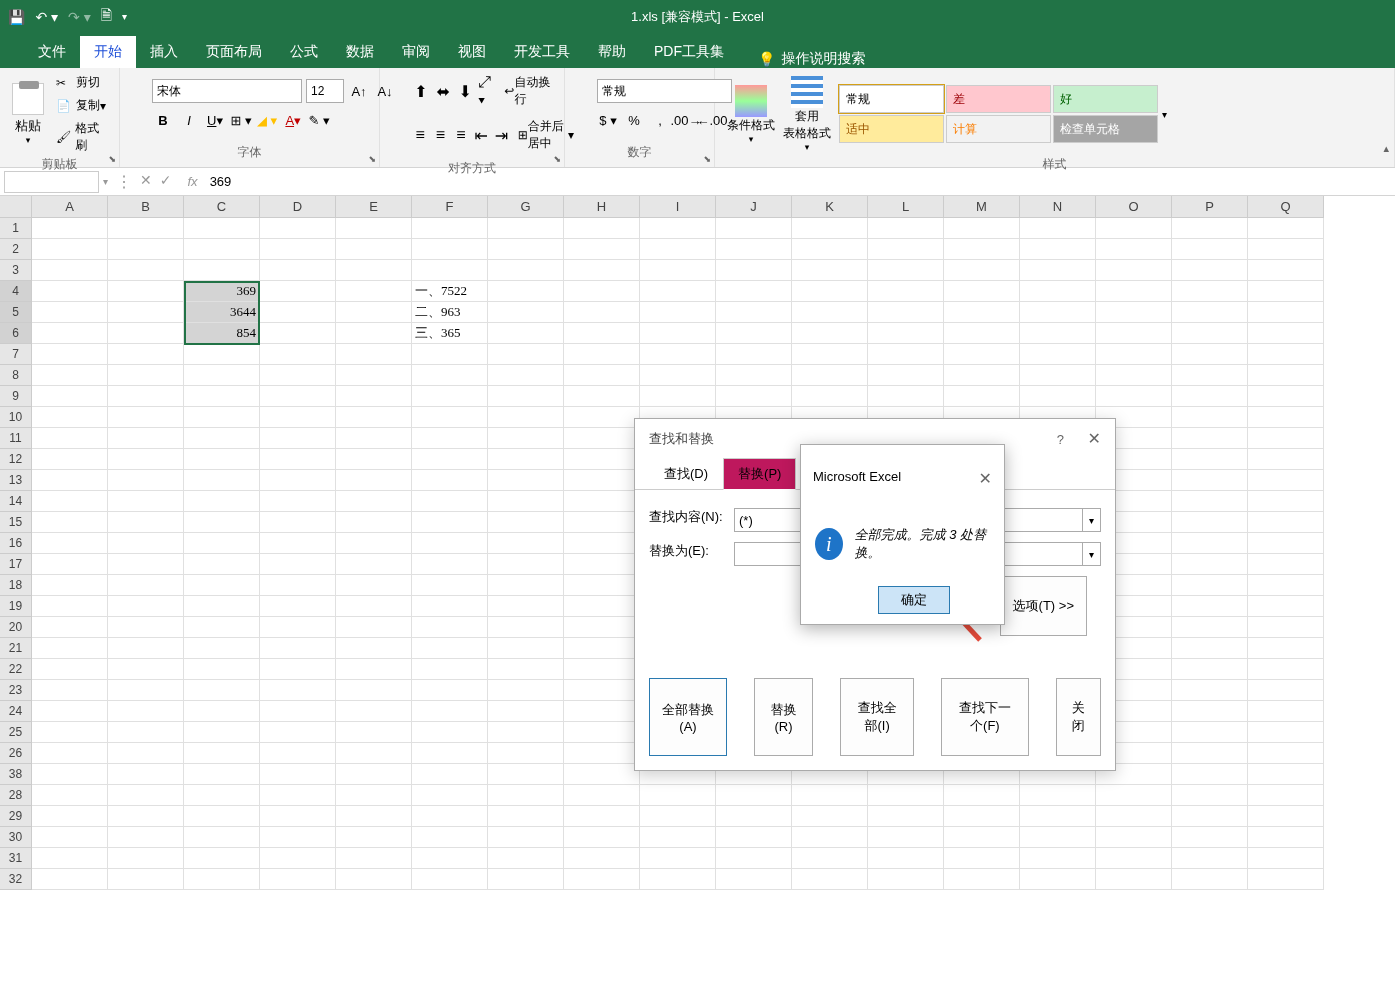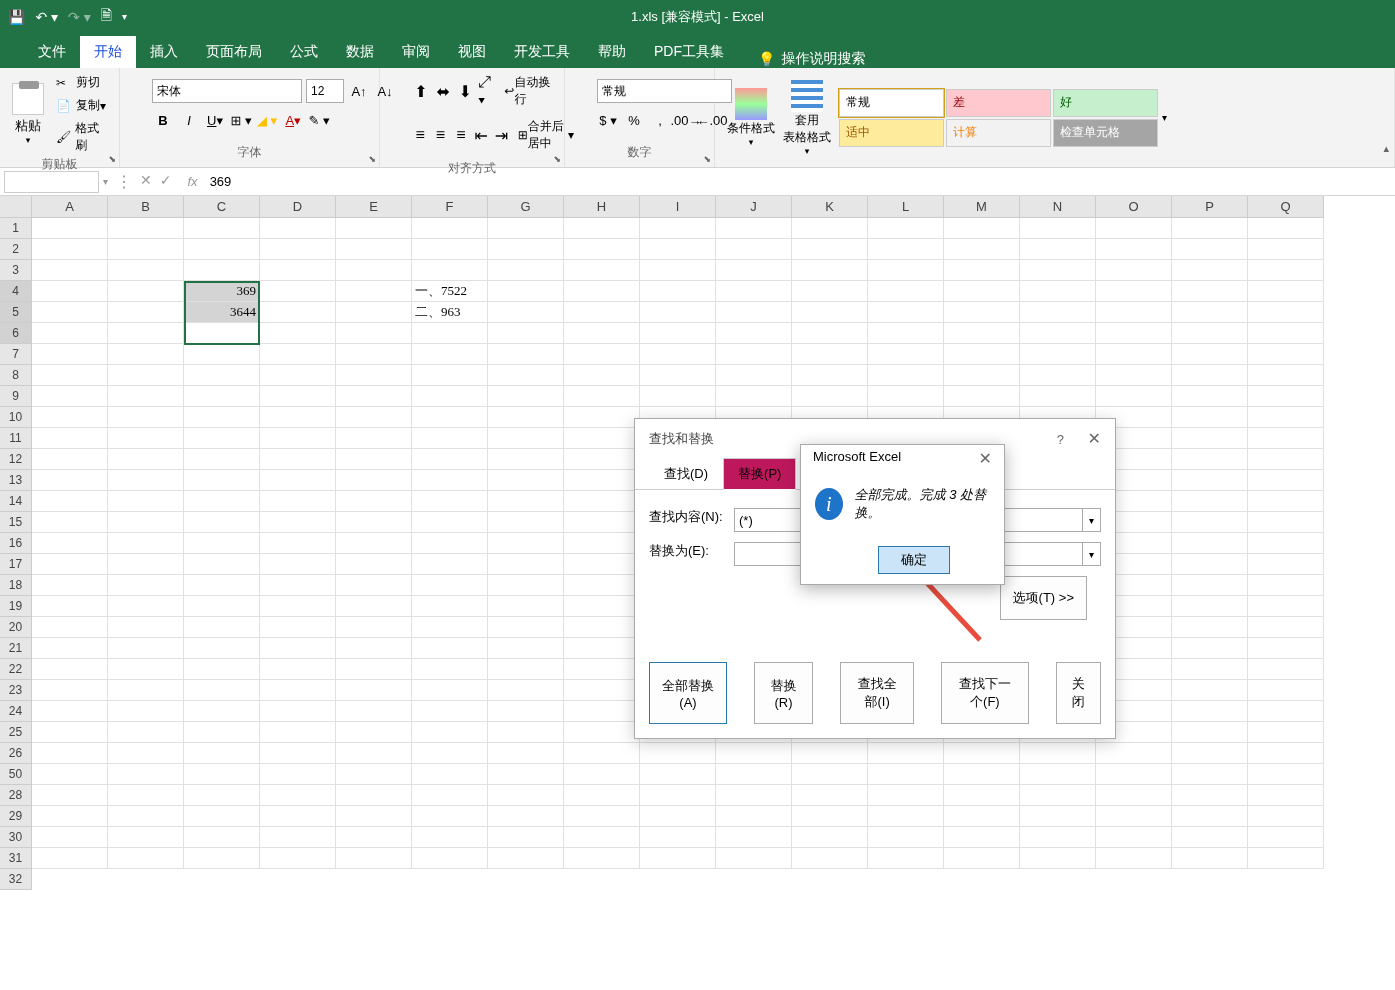--- a/index.html
+++ b/index.html
@@ -89,26 +89,26 @@
 .dialog-help { cursor: pointer; color: #666; margin-right: 20px; }
 .dialog-tabs { display: flex; padding: 0 14px; }
 .dialog-tab { padding: 6px 14px; font-size: 13px; border: 1px solid transparent; cursor: pointer; }
 .dialog-tab.active { border: 1px solid #ccc; border-bottom: 1px solid #fff; background: #be185d; }
 .dialog-body { padding: 18px 14px; border-top: 1px solid #ccc; margin-top: -1px; }
 .form-row { display: flex; align-items: flex-start; margin-bottom: 10px; }
 .form-label { width: 85px; font-size: 13px; }
 .form-input { flex: 1; height: 24px; border: 1px solid #ababab; padding: 0 4px; font-size: 13px; }
 .form-dd { width: 18px; height: 24px; border: 1px solid #ababab; border-left: none; display: flex; align-items: center; justify-content: center; cursor: pointer; font-size: 10px; }
 .dialog-options { text-align: right; padding: 0 14px 10px; }
-.dialog-btn { padding: 12px 12px; font-size: 13px; border: 1px solid #ababab; background: #fdfdfd; cursor: pointer; }
+.dialog-btn { padding: 20px 12px; font-size: 13px; border: 1px solid #ababab; background: #fdfdfd; cursor: pointer; }
 .dialog-buttons { display: flex; gap: 27px; padding: 14px; justify-content: flex-start; }
 
 
 .msgbox { position: absolute; left: 800px; top: 444px; width: 205px; background: #fff; border: 1px solid #aaa; box-shadow: 0 4px 16px rgba(0,0,0,0.3); z-index: 10; }
-.msgbox-title { padding: 4px 12px; font-size: 13px; display: flex; justify-content: space-between; }
+.msgbox-title { padding: 24px 12px; font-size: 13px; display: flex; justify-content: space-between; }
 .msgbox-body { padding: 14px; display: flex; align-items: center; gap: 12px; }
 .msgbox-icon { width: 32px; height: 32px; border-radius: 50%; background: #1e74c8; color: #fff; display: flex; align-items: center; justify-content: center; font-size: 20px; font-style: italic; font-family: Georgia, serif; }
 .msgbox-text { font-size: 13px; font-style: italic; }
 .msgbox-buttons { padding: 10px; text-align: center; margin-left: 23px; }
 .msgbox-btn { padding: 4px 22px; font-size: 13px; border: 1px solid #2a7ab0; background: #cce4f7; cursor: pointer; }
 
 
 .arrow { position: absolute; left: 900px; top: 560px; pointer-events: none; }
 .arrow svg { width: 90px; height: 90px; }
 
@@ -253,20 +253,21 @@
       <div class="cell-styles" id="cell-styles-container">
           <div class="cell-style" style="background: rgb(255, 255, 255); color: rgb(0, 0, 0); outline: rgb(212, 160, 23) solid 1px;">常规</div>
           <div class="cell-style" style="background: rgb(255, 199, 206); color: rgb(156, 0, 6);">差</div>
           <div class="cell-style" style="background: rgb(198, 239, 206); color: rgb(0, 97, 0);">好</div>
           <div class="cell-style" style="background: rgb(255, 235, 156); color: rgb(156, 87, 0);">适中</div>
           <div class="cell-style" style="background: rgb(242, 242, 242); color: rgb(250, 125, 0);">计算</div>
           <div class="cell-style" style="background: rgb(165, 165, 165); color: rgb(255, 255, 255);">检查单元格</div>
         </div>
       <span style="align-self:center;font-size:10px;margin-left:4px">▾</span>
     </div>
+    <div class="ribbon-group-label">样式</div>
   </div>
 </div>
 
 <div class="formula-bar">
   <input class="name-box" value="" style="">
   <span style="font-size:10px;color:#999;cursor:pointer">▾</span>
   <div class="fx-btns">
     <span>⋮</span>
     <span class="fx-btn">✕</span>
     <span class="fx-btn">✓</span>
@@ -319,21 +320,21 @@
         <div class="row-header">17</div>
         <div class="row-header">18</div>
         <div class="row-header">19</div>
         <div class="row-header">20</div>
         <div class="row-header">21</div>
         <div class="row-header">22</div>
         <div class="row-header">23</div>
         <div class="row-header">24</div>
         <div class="row-header">25</div>
         <div class="row-header">26</div>
-        <div class="row-header">50</div>
+        <div class="row-header">38</div>
         <div class="row-header">28</div>
         <div class="row-header">29</div>
         <div class="row-header">30</div>
         <div class="row-header">31</div>
         <div class="row-header">32</div>
       </div>
     <div class="cells" id="cells">
       <div class="selection-border" style="left:152px;top:63px;width:76px;height:64px"></div>
     <div class="cell-row">
           <div class="cell"></div>
@@ -411,20 +412,39 @@
           <div class="cell"></div>
           <div class="cell"></div>
         </div>
         <div class="cell-row">
           <div class="cell"></div>
           <div class="cell"></div>
           <div class="cell selected">3644</div>
           <div class="cell"></div>
           <div class="cell"></div>
           <div class="cell left">二、963</div>
+          <div class="cell"></div>
+          <div class="cell"></div>
+          <div class="cell"></div>
+          <div class="cell"></div>
+          <div class="cell"></div>
+          <div class="cell"></div>
+          <div class="cell"></div>
+          <div class="cell"></div>
+          <div class="cell"></div>
+          <div class="cell"></div>
+          <div class="cell"></div>
+        </div>
+        <div class="cell-row">
+          <div class="cell"></div>
+          <div class="cell"></div>
+          <div class="cell selected">854</div>
+          <div class="cell"></div>
+          <div class="cell"></div>
+          <div class="cell left">三、365</div>
           <div class="cell"></div>
           <div class="cell"></div>
           <div class="cell"></div>
           <div class="cell"></div>
           <div class="cell"></div>
           <div class="cell"></div>
           <div class="cell"></div>
           <div class="cell"></div>
           <div class="cell"></div>
           <div class="cell"></div>

